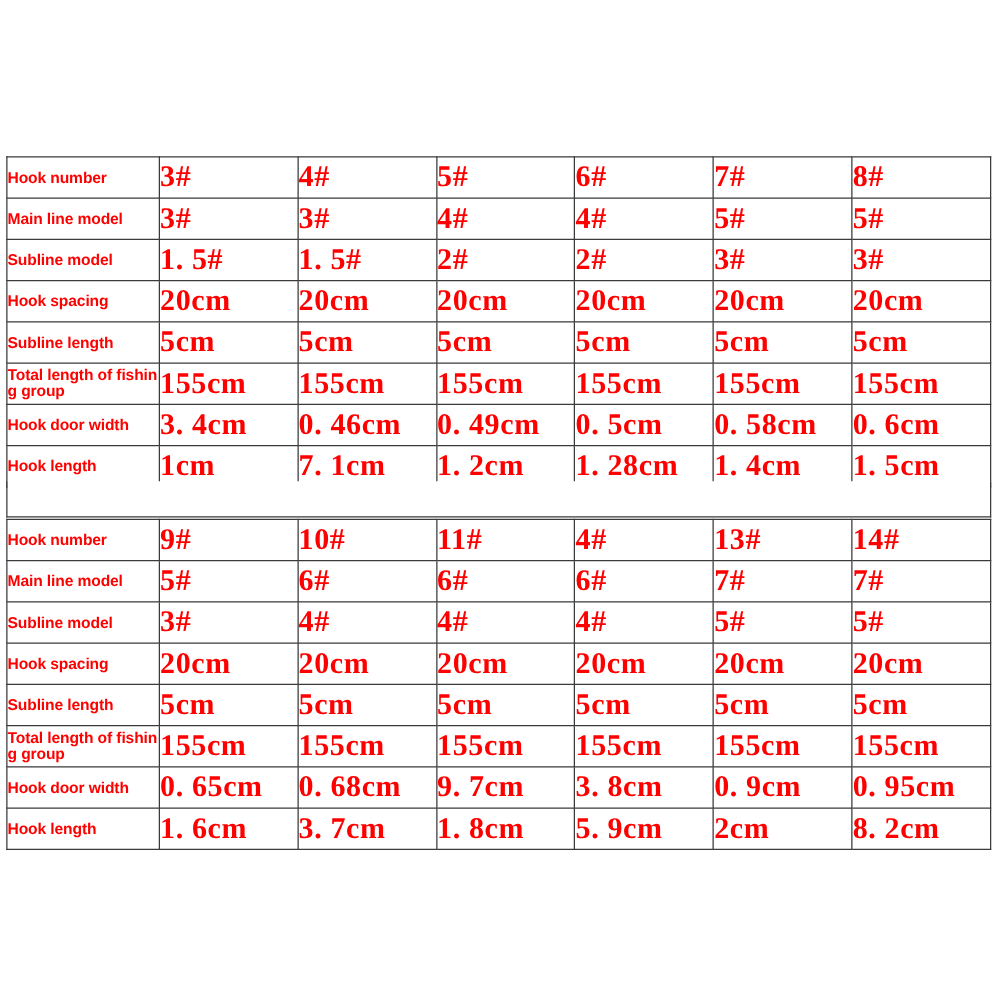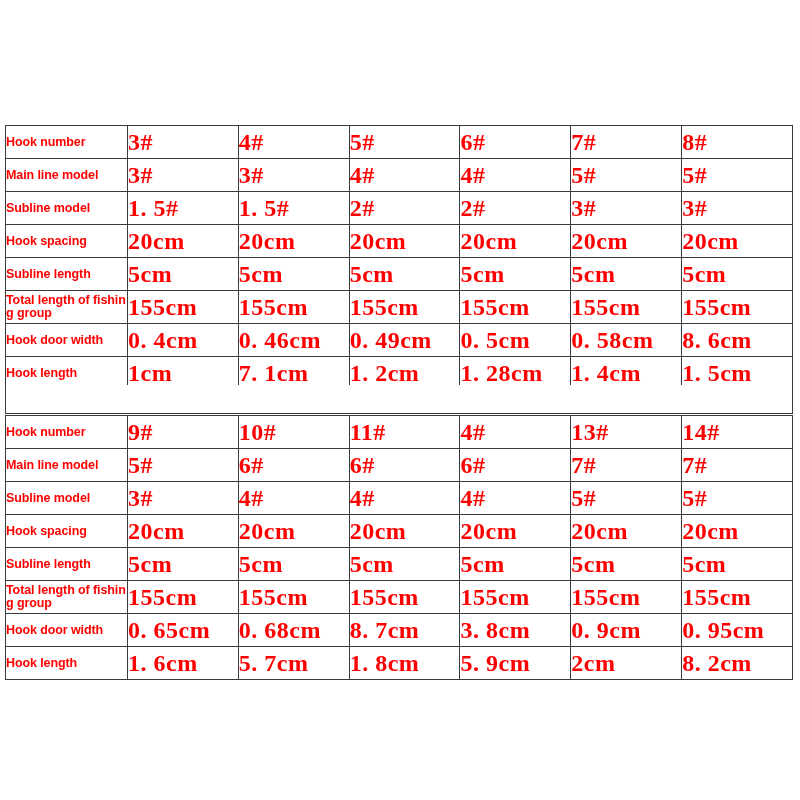--- a/index.html
+++ b/index.html
@@ -137,26 +137,26 @@
         <td class="value-cell">155cm</td>
         <td class="value-cell">155cm</td>
         <td class="value-cell">155cm</td>
         <td class="value-cell">155cm</td>
         <td class="value-cell">155cm</td>
         <td class="value-cell">155cm</td>
       </tr>
 
       <tr>
         <td class="label-cell">Hook door width</td>
-        <td class="value-cell">0. 4cm</td>
+        <td class="value-cell">3. 4cm</td>
         <td class="value-cell">0. 46cm</td>
         <td class="value-cell">0. 49cm</td>
         <td class="value-cell">0. 5cm</td>
         <td class="value-cell">0. 58cm</td>
-        <td class="value-cell">8. 6cm</td>
+        <td class="value-cell">0. 6cm</td>
       </tr>
 
       <tr>
         <td class="label-cell">Hook length</td>
         <td class="value-cell">1cm</td>
         <td class="value-cell">7. 1cm</td>
         <td class="value-cell">1. 2cm</td>
         <td class="value-cell">1. 28cm</td>
         <td class="value-cell">1. 4cm</td>
         <td class="value-cell">1. 5cm</td>
@@ -233,30 +233,30 @@
         <td class="value-cell">155cm</td>
         <td class="value-cell">155cm</td>
         <td class="value-cell">155cm</td>
         <td class="value-cell">155cm</td>
       </tr>
 
       <tr>
         <td class="label-cell">Hook door width</td>
         <td class="value-cell">0. 65cm</td>
         <td class="value-cell">0. 68cm</td>
-        <td class="value-cell">8. 7cm</td>
+        <td class="value-cell">9. 7cm</td>
         <td class="value-cell">3. 8cm</td>
         <td class="value-cell">0. 9cm</td>
         <td class="value-cell">0. 95cm</td>
       </tr>
 
       <tr>
         <td class="label-cell">Hook length</td>
         <td class="value-cell">1. 6cm</td>
-        <td class="value-cell">5. 7cm</td>
+        <td class="value-cell">3. 7cm</td>
         <td class="value-cell">1. 8cm</td>
         <td class="value-cell">5. 9cm</td>
         <td class="value-cell">2cm</td>
         <td class="value-cell">8. 2cm</td>
       </tr>
 
     </tbody>
   </table>
 
 </div>

